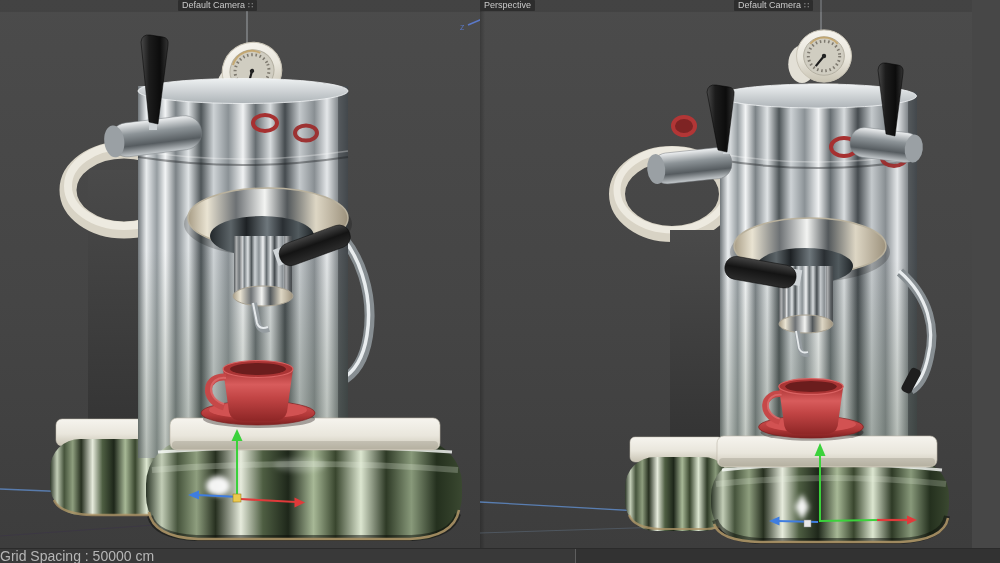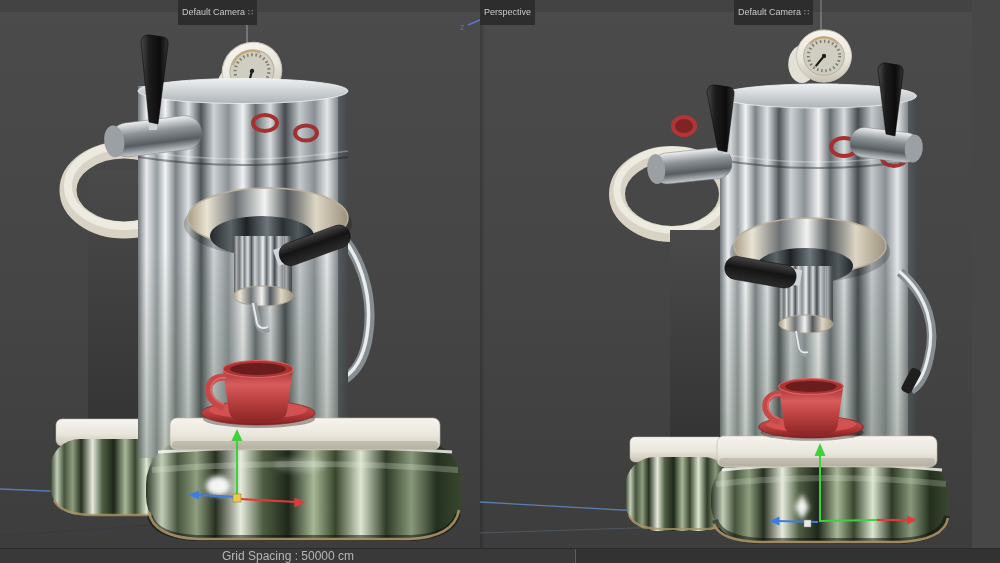--- a/index.html
+++ b/index.html
@@ -22,36 +22,36 @@
     content:"";position:absolute;top:0;left:0;width:5px;height:100%;
     background:linear-gradient(90deg,rgba(0,0,0,.22),rgba(0,0,0,0));
   }
   .scene{position:absolute;left:0;top:0;}
   .vp-header{
     position:absolute;top:0;left:0;right:0;height:12px;
     background:rgba(0,0,0,.10);
   }
   .chip{
     position:absolute;top:0;height:11px;line-height:11px;
-    font-size:9px;letter-spacing:0;padding:7px 4px;white-space:nowrap;
+    font-size:9px;letter-spacing:0;padding:0 4px;white-space:nowrap;
     border-radius:1px;
   }
   .cam-icon{font-size:8px;opacity:.95;margin-left:3px;}
   .divider{
     position:absolute;top:0;left:497px;width:11px;height:548px;
   }
   .divider .line{position:absolute;top:0;left:5px;width:1px;height:100%;}
   .divider .cap{position:absolute;top:0;left:0;width:11px;height:12px;background:#9c9c9c;}
   .statusbar{
     position:absolute;left:0;bottom:0;width:1000px;height:15px;
     border-top:1px solid #2b2b2b;box-sizing:border-box;
   }
   .statusbar .gs{
-    position:absolute;left:0;right:424px;text-align:center;
-    font-size:12px;line-height:14px;
+    position:absolute;left:0;right:424px;text-align:left;
+    font-size:14px;line-height:14px;
   }
   .statusbar .sb-divider{position:absolute;left:575px;top:0;width:1px;height:15px;background:#5e5e5e;}
   .statusbar .sb-right{position:absolute;left:576px;right:0;top:0;height:15px;background:rgba(0,0,0,.12);}
   .axis-gizmo{position:absolute;top:0;right:-6px;width:52px;height:32px;}
 </style>
 </head>
 <body>
 
 <div class="stage">
 

